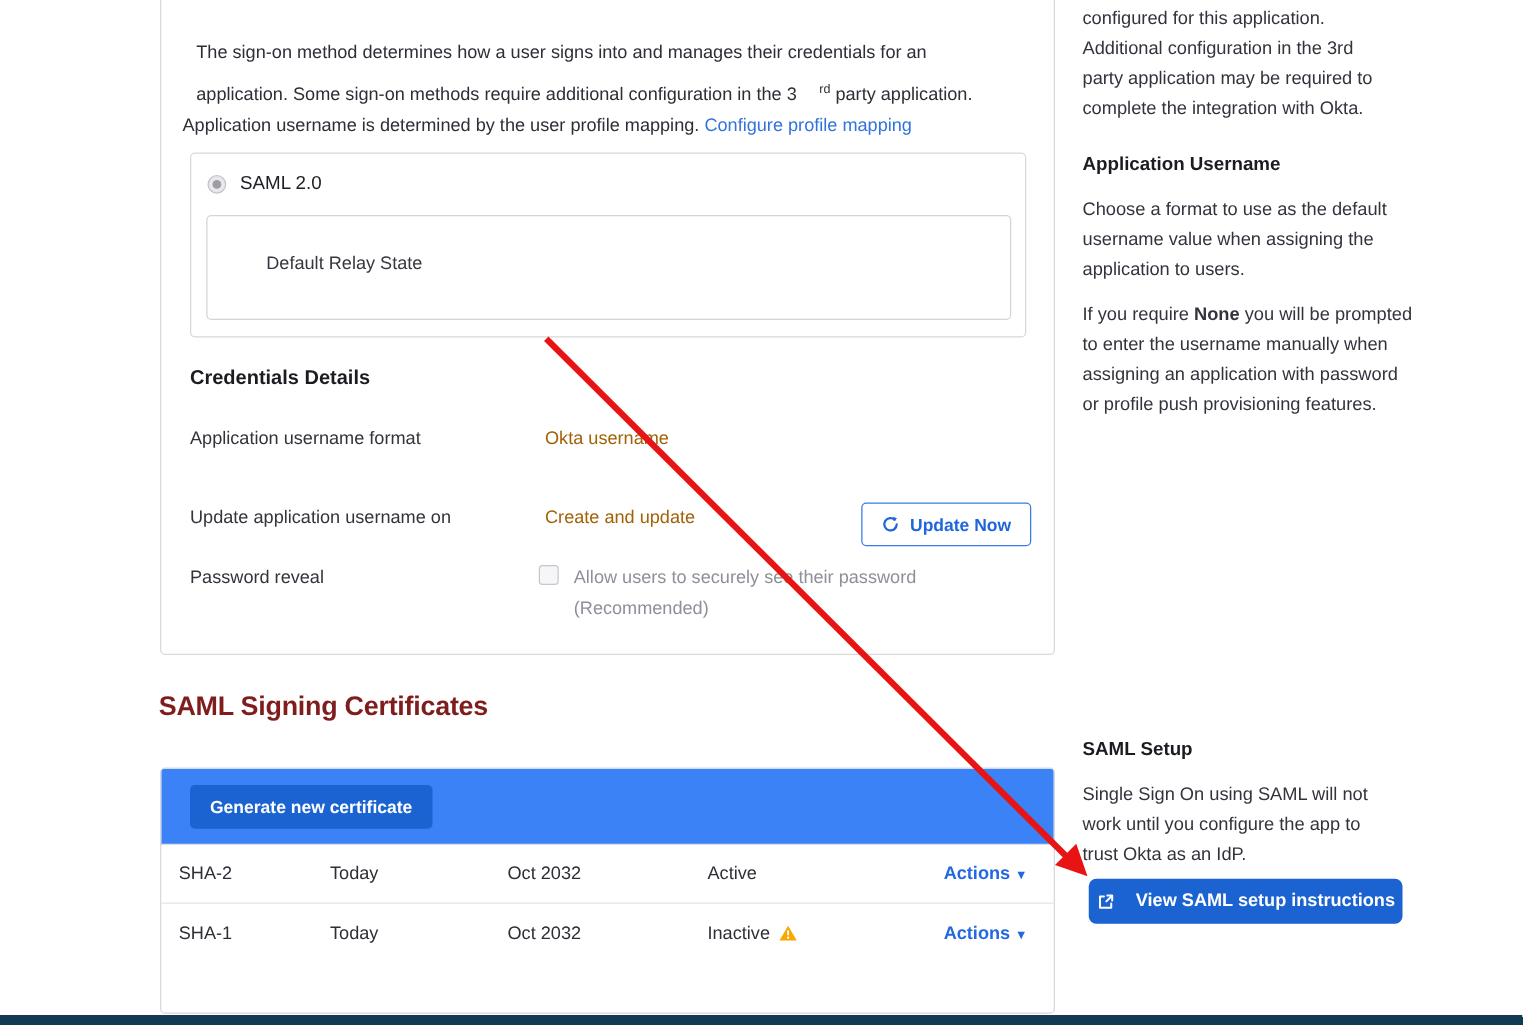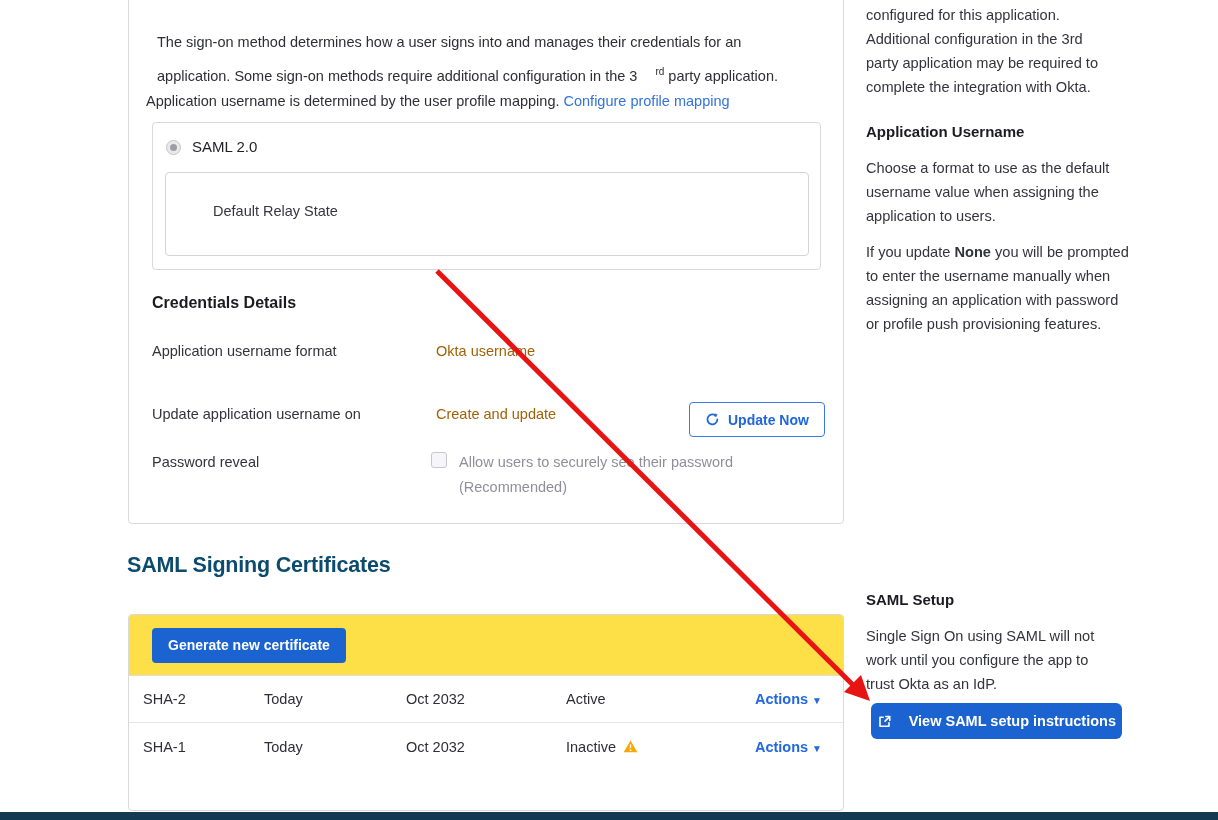--- a/index.html
+++ b/index.html
@@ -30,23 +30,23 @@
   #cred-heading { left:152px; top:294px; font-size:16px; font-weight:bold; color:#1b1b21; }
   .cred-label { left:152px; font-size:14.5px; color:#33333c; }
   .cred-value { left:436px; font-size:14.5px; color:#a16207; }
   #update-btn { left:689px; top:402px; height:35px; padding:0 15px; background:#fff;
                 border:1px solid #3b79e8; border-radius:4px; color:#1f66da; font-weight:bold; font-size:14px;
                 display:flex; align-items:center; gap:8px; cursor:pointer; font-family:inherit; }
   #checkbox { left:431px; top:452px; width:16px; height:16px; border:1px solid #c6c6cd; border-radius:3px; background:#f6f6f8; cursor:pointer; }
   #checkbox-text { left:459px; top:450px; font-size:14.5px; line-height:24.5px; color:#8f8f99; white-space:pre-line; }
 
   
-  #certs-heading { left:127px; top:553px; font-size:21.5px; font-weight:bold; color:#0c4a6e; letter-spacing:-0.2px; }
+  #certs-heading { left:127px; top:553px; font-size:21.5px; font-weight:bold; color:#7f1d1d; letter-spacing:-0.2px; }
   #cert-panel { left:128px; top:614px; width:716px; height:197px; overflow:hidden; display:flex; flex-direction:column; }
-  .cert-toolbar { height:61px; background:#fde047; border-bottom:1px solid #dedee3; display:flex; align-items:center; padding-left:23px; flex:none; }
+  .cert-toolbar { height:61px; background:#3b82f6; border-bottom:1px solid #dedee3; display:flex; align-items:center; padding-left:23px; flex:none; }
   #generate-btn { height:35px; padding:0 16px; background:#1b63d1; color:#fff; border:none; border-radius:4px;
                   font-weight:bold; font-size:14px; cursor:pointer; font-family:inherit; }
   .cert-row { display:grid; grid-template-columns:121px 142px 160px 177px 1fr; padding-left:14px; align-items:center; }
   .cert-row.header { height:39px; font-weight:bold; font-size:14.5px; color:#1d1d24; border-bottom:1px solid #d9d9de; flex:none; }
   .cert-row.r { height:47px; font-size:14.5px; color:#2e2e37; border-bottom:1px solid #e4e4e9; flex:none; }
   .cert-row.r:last-child { border-bottom:none; }
   .status-cell { display:flex; align-items:center; gap:7px; }
   .actions-cell { text-align:right; padding-right:21px; }
   .actions-link { color:#2368e1; font-weight:bold; font-size:14.5px; text-decoration:none; cursor:pointer; }
   .caret { font-size:10px; margin-left:4px; }
@@ -135,21 +135,21 @@
 
 <p class="abs sb-text" style="top:3px; width:250px; margin:0;">configured for this application.
 Additional configuration in the 3rd
 party application may be required to
 complete the integration with Okta.</p>
 
 <h4 class="abs sb-heading" style="top:123px; margin:0;">Application Username</h4>
 <p class="abs sb-text" style="top:156px; width:262px; margin:0;">Choose a format to use as the default
 username value when assigning the
 application to users.</p>
-<p class="abs sb-text" style="top:240px; width:275px; margin:0;"><span>If you update </span><b>None</b><span> you will be prompted
+<p class="abs sb-text" style="top:240px; width:275px; margin:0;"><span>If you require </span><b>None</b><span> you will be prompted
 to enter the username manually when
 assigning an application with password
 or profile push provisioning features.</span></p>
 
 <h4 class="abs sb-heading" style="top:591px; margin:0;">SAML Setup</h4>
 <p class="abs sb-text" style="top:624px; width:252px; margin:0;">Single Sign On using SAML will not
 work until you configure the app to
 trust Okta as an IdP.</p>
 
 <button id="saml-btn" class="abs">

